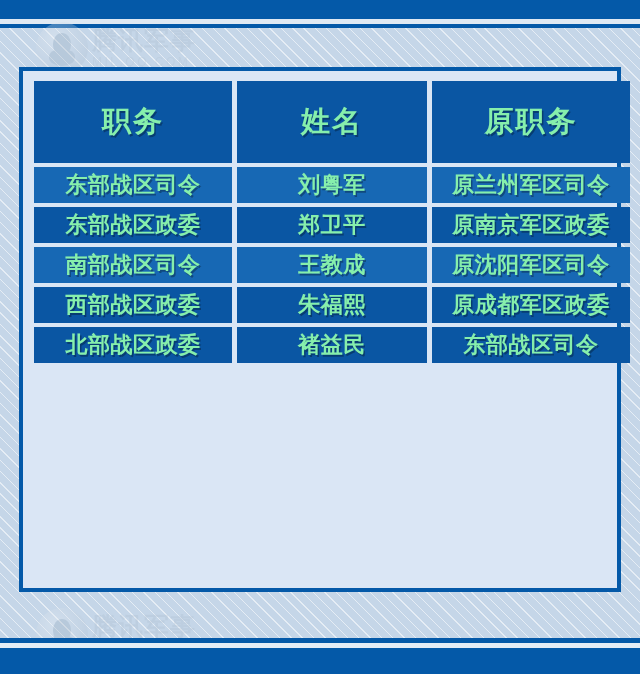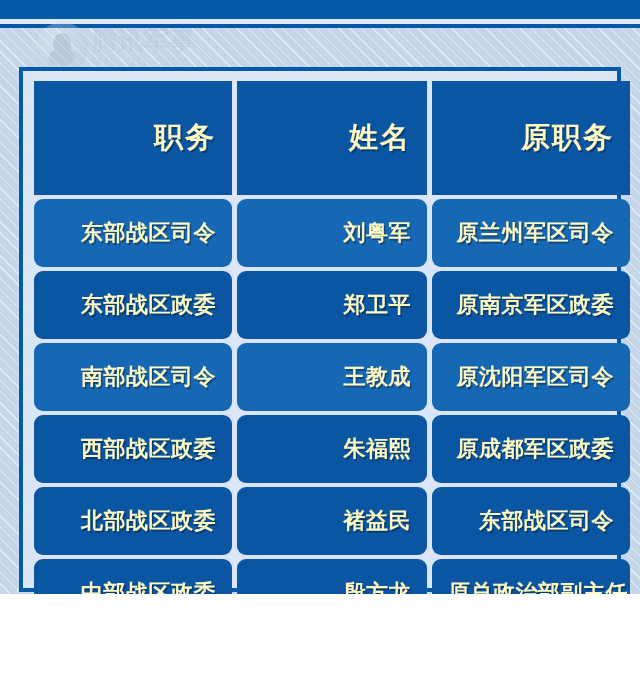--- a/index.html
+++ b/index.html
@@ -11,21 +11,21 @@
   body {
     width: 640px;
     height: 674px;
     overflow: hidden;
     font-family: "DejaVu Sans", "Liberation Sans", sans-serif;
   }
 
   .poster {
     position: relative;
     width: 640px;
-    height: 594px;
+    height: 674px;
     background: #c5d6e8;
     overflow: hidden;
   }
 
   
   .hatch {
     position: absolute;
     inset: 0;
     background-image: repeating-linear-gradient(
       45deg,
@@ -148,42 +148,41 @@
   }
 
   .tbl {
     width: 100%;
     border-collapse: separate;
     border-spacing: 5px 4px;
     table-layout: fixed;
   }
 
   .tbl th, .tbl td {
-    text-align: right;
+    text-align: center;
     vertical-align: middle;
-    color: #fef9c3;
+    color: #86efac;
     font-weight: bold;
     font-family: "DejaVu Sans", "Liberation Sans", sans-serif;
     text-shadow: 1.5px 1.5px 0 rgba(0,0,0,0.30);
     white-space: nowrap;
-    padding: 16px;
+    padding: 0;
   }
 
   .tbl th {
     background: #0a56a3;
     height: 82px;
     font-size: 29px;
     letter-spacing: 2px;
   }
 
   .tbl td {
     height: 36px;
     font-size: 22px;
     letter-spacing: 0.5px;
-    border-radius: 9px;
   }
 
   tr.row-odd td  { background: #1768b4; }
   tr.row-even td { background: #0a56a3; }
 
   col.c-pos  { width: 198px; }
   col.c-name { width: 190px; }
   col.c-orig { width: 198px; }
 </style>
 </head>
@@ -246,25 +245,20 @@
         <tr class="row-even">
           <td>西部战区政委</td>
           <td>朱福熙</td>
           <td>原成都军区政委</td>
         </tr>
         <tr class="row-even">
           <td>北部战区政委</td>
           <td>褚益民</td>
           <td>东部战区司令</td>
         </tr>
-        <tr class="row-even">
-          <td>中部战区政委</td>
-          <td>殷方龙</td>
-          <td>原总政治部副主任</td>
-        </tr>
       </tbody>
     </table>
   </div>
 
   <div class="watermark wm-bottom">
     <div class="wm-logo"></div>
     <div class="wm-text">
       <div class="wm-cn">腾讯军事</div>
       <div class="wm-en">MIL.QQ.COM</div>
     </div>

